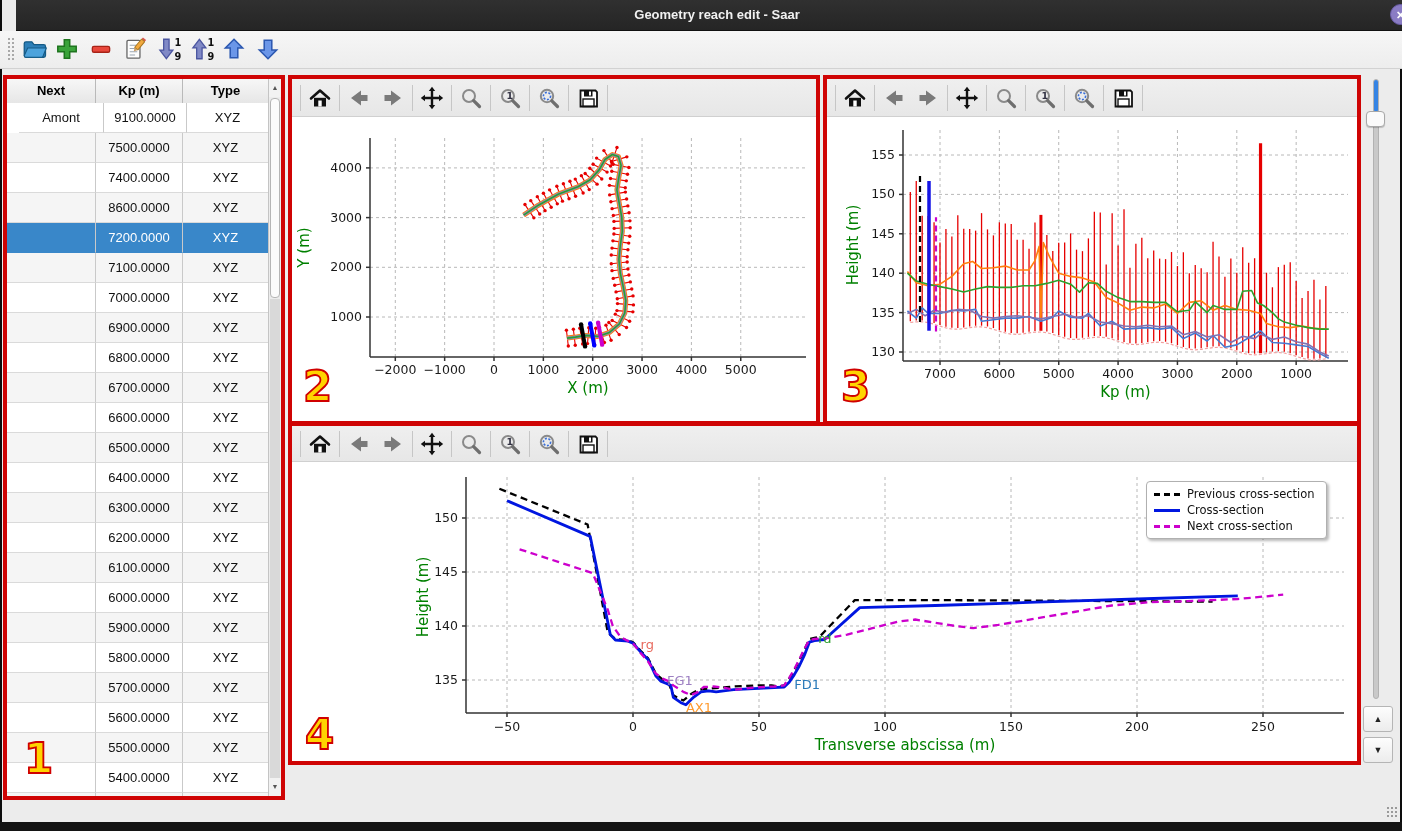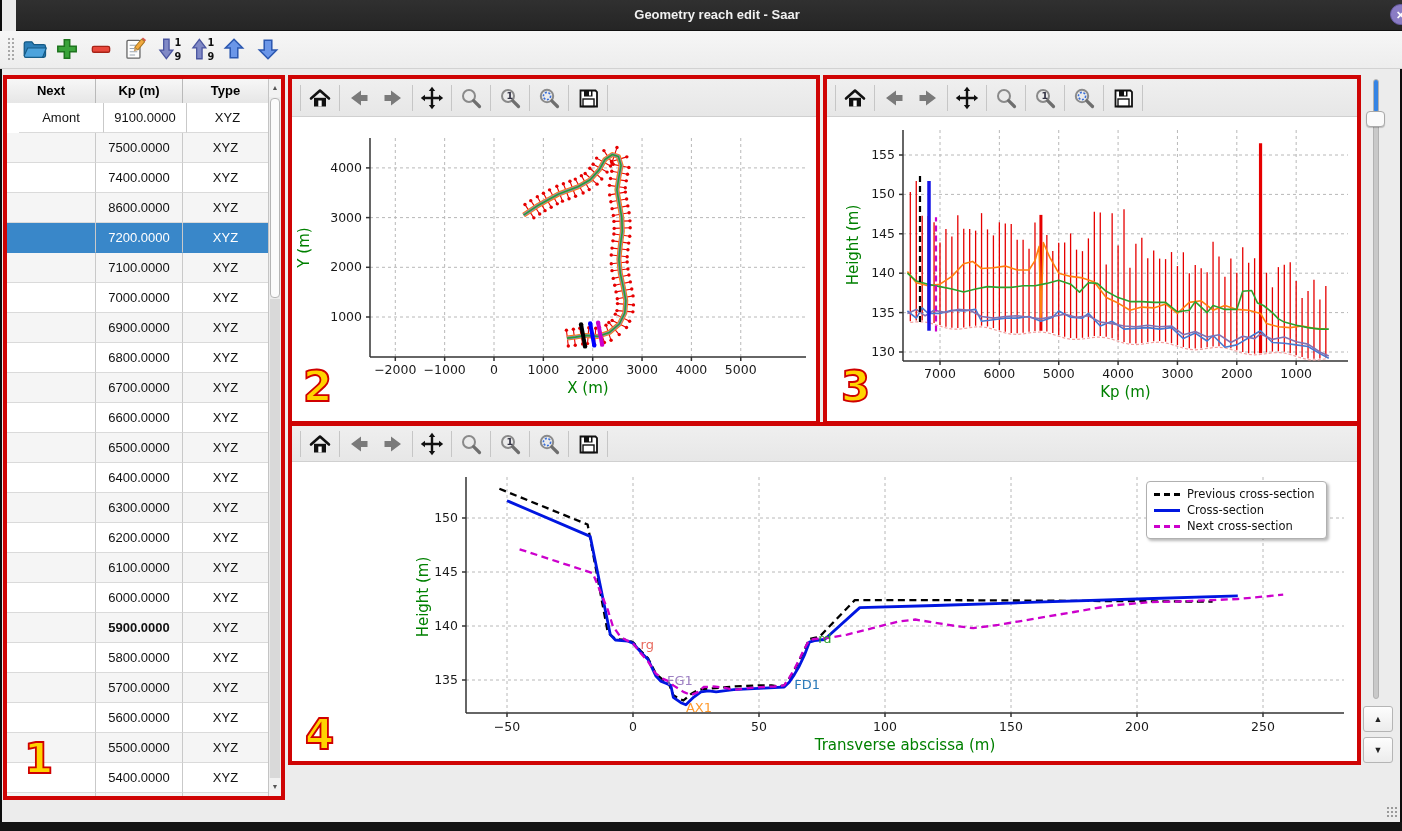--- a/index.html
+++ b/index.html
@@ -208,21 +208,21 @@
           <div class="tc" style="width: 87px;">6100.0000</div>
           <div class="tc" style="width: 85px; border-right: none;">XYZ</div>
         </div>
         <div class="trow" style="background: rgb(255, 255, 255);">
           <div class="tc" style="width: 89px;"></div>
           <div class="tc" style="width: 87px;">6000.0000</div>
           <div class="tc" style="width: 85px; border-right: none;">XYZ</div>
         </div>
         <div class="trow" style="background: rgb(245, 245, 245);">
           <div class="tc" style="width: 89px;"></div>
-          <div class="tc" style="width: 87px; font-weight: bold;">5900.0000</div>
+          <div class="tc" style="width: 87px;">5900.0000</div>
           <div class="tc" style="width: 85px; border-right: none;">XYZ</div>
         </div>
         <div class="trow" style="background: rgb(255, 255, 255);">
           <div class="tc" style="width: 89px;"></div>
           <div class="tc" style="width: 87px;">5800.0000</div>
           <div class="tc" style="width: 85px; border-right: none;">XYZ</div>
         </div>
         <div class="trow" style="background: rgb(245, 245, 245);">
           <div class="tc" style="width: 89px;"></div>
           <div class="tc" style="width: 87px;">5700.0000</div>

